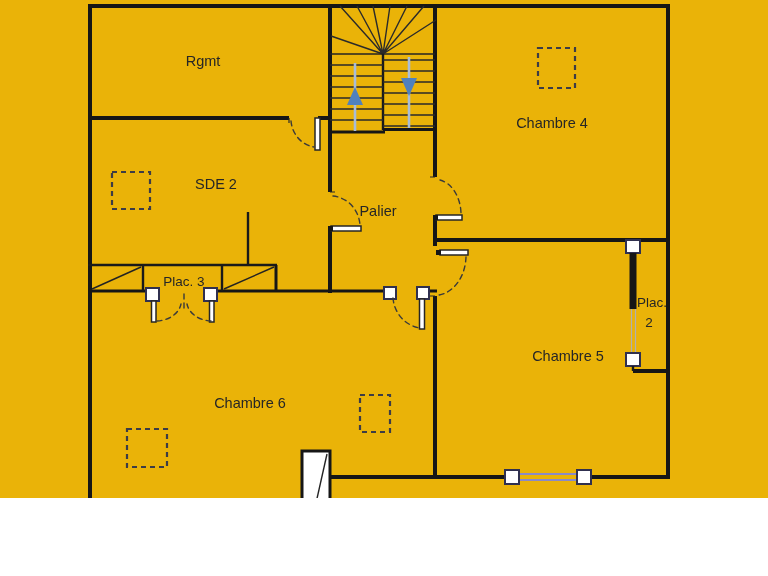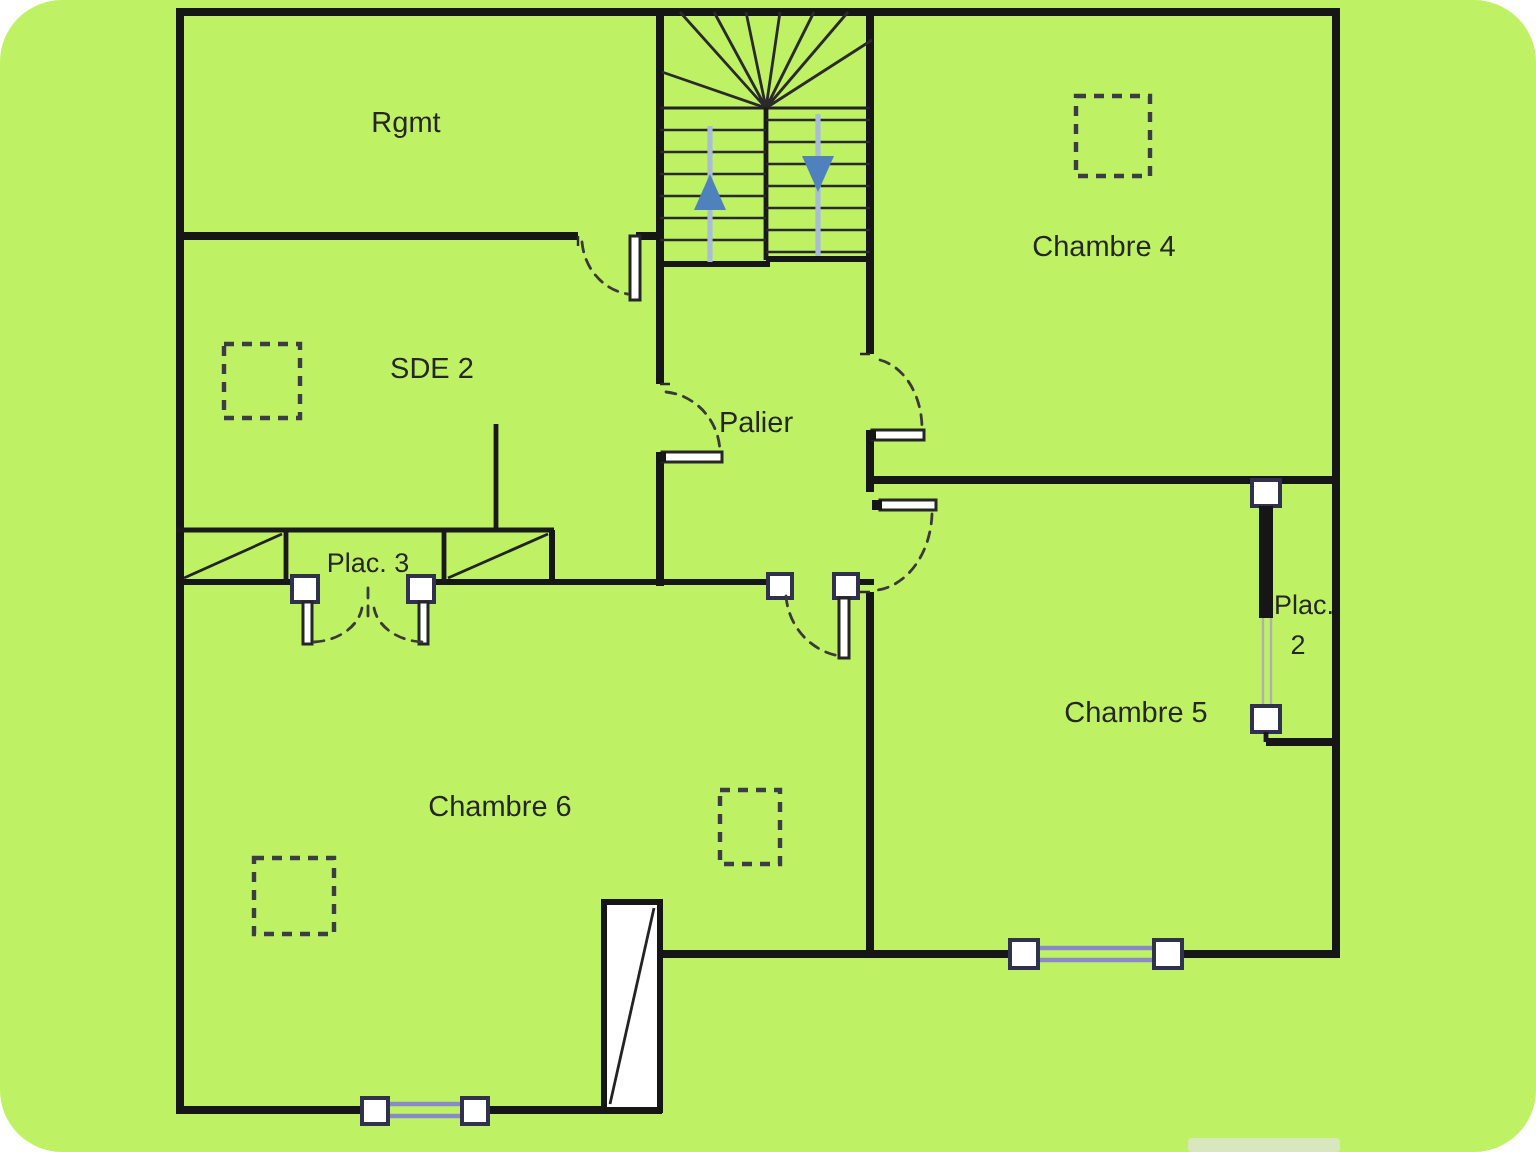--- a/index.html
+++ b/index.html
@@ -1,17 +1,17 @@
 <!DOCTYPE html>
 <html><head>
 <meta charset="utf-8">
 <style>
   html,body{margin:0;padding:0;background:#ffffff;}
-  #stage{position:relative;width:768px;height:576px;background:#bef264;overflow:hidden;
-         font-family:"Liberation Sans", sans-serif;border-radius:31px;}
+  #stage{position:relative;width:768px;height:498px;background:#eab308;overflow:hidden;
+         font-family:"Liberation Sans", sans-serif;}
   svg{display:block}
   
   .wall{stroke:#161616;stroke-width:4;fill:none;stroke-linecap:butt}
   .wall3{stroke:#161616;stroke-width:3;fill:none}
   .med{stroke:#1a1a1a;stroke-width:2.4;fill:none}
   .thin{stroke:#232323;stroke-width:1.4;fill:none}
   .hair{stroke:#2a2a2a;stroke-width:1.2;fill:none}
   
   .dashsq{fill:none;stroke:#3c3c46;stroke-width:2.2;stroke-dasharray:5 4}
   

